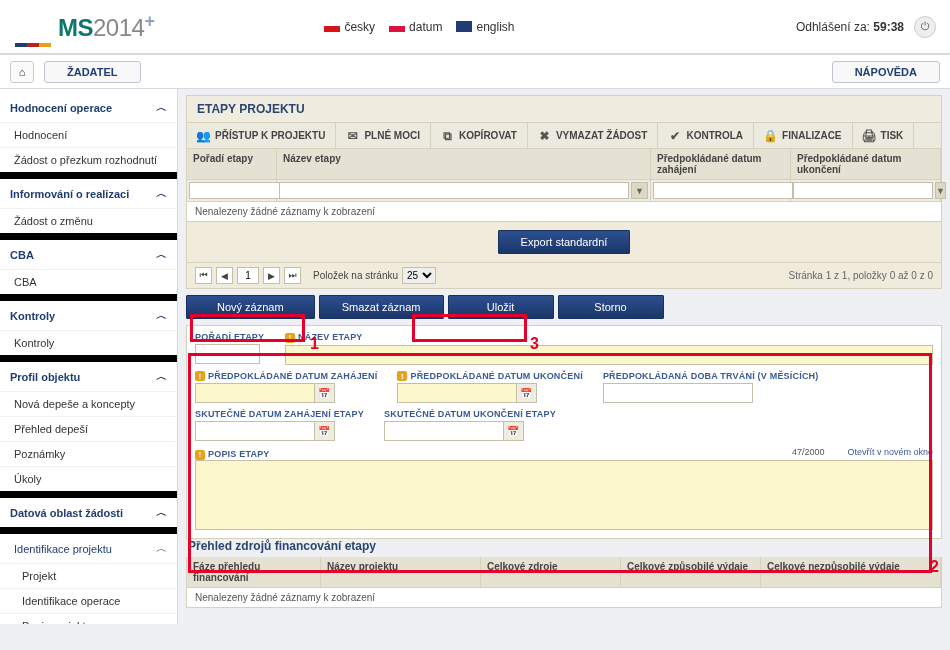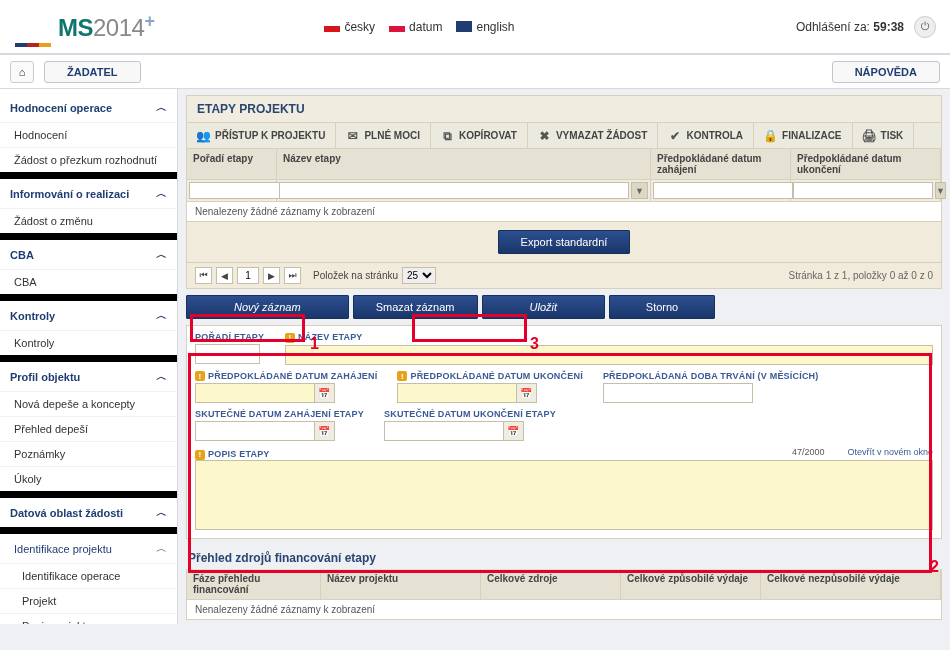--- a/index.html
+++ b/index.html
@@ -49,21 +49,21 @@
   .gridbar { display:flex; background:#e6e2d3; border:1px solid #d7d0bb; border-top:none; font-size:10px; font-weight:bold; color:#444;}
   .gridcol { padding:4px 6px; border-right:1px solid #d7d0bb;}
   .filterrow{ display:flex; background:#efece2; border:1px solid #d7d0bb; border-top:none;}
   .filterrow .fcell{ padding:2px; border-right:1px solid #d7d0bb; display:flex;}
   .filterrow input{ flex:1; height:17px; border:1px solid #c5bfa9; background:#fff; font-size:10px; padding:0 3px;}
   .funnel{ width:17px; height:17px; background:#ddd8c5; border:1px solid #c5bfa9; margin-left:2px; display:flex; align-items:center; justify-content:center; font-size:9px; color:#666;}
   .emptymsg{ background:#fff; border:1px solid #d7d0bb; border-top:none; padding:4px 8px; font-size:10px; color:#555;}
 
   .exportrow{ background:#f0ebda; border:1px solid #d7d0bb; border-top:none; padding:8px; text-align:center;}
   .bluebtn{ background:linear-gradient(180deg,#2d4f8f,#1a366a); color:#fff; border:1px solid #17305c; padding:5px 22px; font-size:11px; cursor:pointer; border-radius:1px;}
-  .bluebtn.wide{ padding:5px 47px;font-style:italic;}
+  .bluebtn.wide{ padding:5px 30px;}
   
   .pager{ background:#f0ebda; border:1px solid #d7d0bb; border-top:none; padding:4px 8px; display:flex; align-items:center; gap:4px; font-size:10px; color:#444;}
   .pgbtn{ width:17px; height:17px; border:1px solid #c5bfa9; background:#fff; display:flex; align-items:center; justify-content:center; font-size:9px;}
   .pgin{ width:22px; height:17px; border:1px solid #c5bfa9; text-align:center; font-size:10px;}
   .pgsel{ height:17px; border:1px solid #c5bfa9; font-size:10px;}
   .pginfo{ margin-left:auto; color:#666;}
 
   .actionrow{ padding:6px 0; display:flex; gap:4px;}
   .actionrow .bluebtn{ min-width:106px; text-align:center;}
 
@@ -77,21 +77,21 @@
   .flabel .req{ background:#e8a11b; color:#fff; width:10px; height:10px; display:inline-flex; align-items:center; justify-content:center; border-radius:2px; font-size:8px; margin-right:3px;}
   .finput{ height:20px; border:1px solid #c5bfa9; padding:0 4px; font-size:11px;}
   .finput.req{ background:#fdf8cc;}
   .datewrap{ display:flex;}
   .datewrap .finput{ width:120px;}
   .calbtn{ width:20px; height:20px; border:1px solid #c5bfa9; border-left:none; background:#efece2; display:flex; align-items:center; justify-content:center; font-size:10px;}
   .tarea{ width:100%; height:70px; border:1px solid #c5bfa9; background:#fdf8cc; resize:none;}
   .counter{ font-size:9px; color:#555; float:right;}
   .openlink{ font-size:9px; color:#3a5a95; float:right; margin-left:23px;}
   
-  .subhead{ font-weight:bold; color:#2a4670; padding:12px 2px 4px; font-size:12px;}
+  .subhead{ font-weight:bold; color:#2a4670; padding:0 2px 4px; font-size:12px;}
 </style>
 </head>
 <body>
 <div class="page">
 
   <div class="topbar">
     <div class="logo">
       <span class="ms">MS</span><span class="yr">2014</span><span class="plus">+</span>
     </div>
     <div class="logo-underline"></div>
@@ -163,22 +163,22 @@
         <div class="sb-head">
             <span>Datová oblast žádosti</span>
             <span class="chev">︿</span>
           </div>
       </div>
       <div class="sb-group">
         <div class="sb-head" style="font-weight:normal; padding-left:14px;">
             <span>Identifikace projektu</span>
             <span class="chev">︿</span>
           </div>
+        <div class="sb-item sub">Projekt</div>
         <div class="sb-item sub">Identifikace operace</div>
-        <div class="sb-item sub">Projekt</div>
         <div class="sb-item sub">Popis projektu</div>
         <div class="sb-item sub">Specifické cíle</div>
 
       </div>
     </div>
 
     <div class="main">
       <div class="panel-title">ETAPY PROJEKTU</div>
 
       <div class="toolbar">

